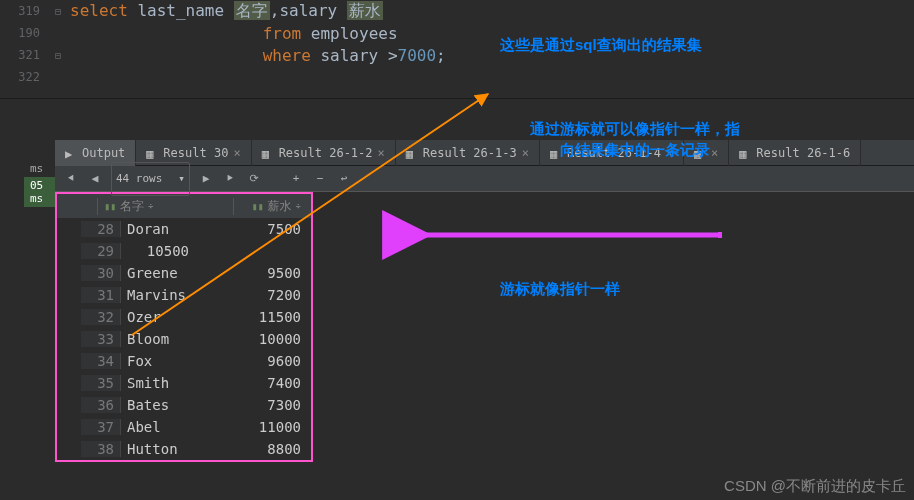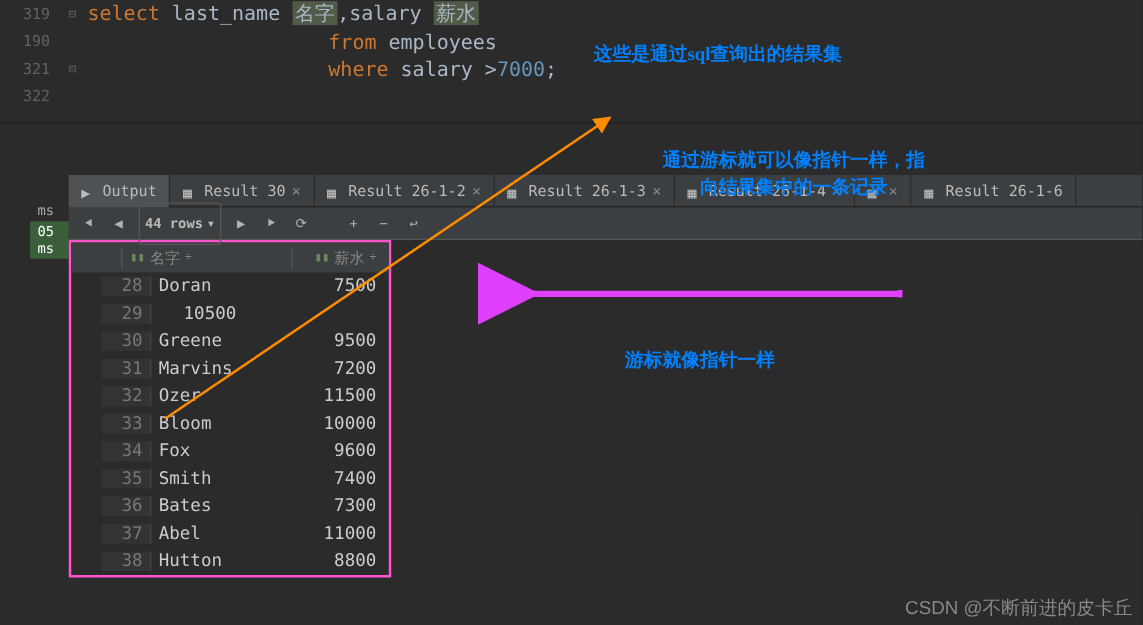--- a/index.html
+++ b/index.html
@@ -15,21 +15,21 @@
   .num { color:#6897bb; }
   .punc { color:#a9b7c6; }
   .divider { height:1px; background:#1c1c1c; margin-top:10px; }
   .panel-area { position:absolute; left:55px; top:140px; right:0; }
   .tabs { display:flex; align-items:center; height:26px; background:#3c3f41; border-bottom:1px solid #1c1c1c; font-size:12px; }
   .tab { padding:0 10px; height:26px; display:flex; align-items:center; gap:5px; color:#bbbbbb; cursor:pointer; border-right:1px solid #2b2b2b; }
   .tab.active { background:#4e5254; }
   .tab-ico { width:12px; height:12px; display:inline-block; }
   .toolbar { display:flex; align-items:center; height:26px; background:#3c3f41; font-size:11px; color:#bbbbbb; gap:8px; padding:0 8px; border-bottom:1px solid #555; }
   .tb-btn { width:16px; height:16px; display:flex; align-items:center; justify-content:center; color:#afb1b3; cursor:pointer; }
-  .rows-dd { display:flex; align-items:center; gap:3px; padding:0 4px; border:1px solid #555; border-radius:2px; height:34px;font-weight:bold; }
+  .rows-dd { display:flex; align-items:center; gap:16px; padding:0 4px; border:1px solid #555; border-radius:2px; height:34px; }
   .result-table { border:2px solid #ff55cc; background:#2b2b2b; width:258px; }
   .rt-head { display:flex; background:#3c3f41; height:24px; align-items:center; font-size:12px; color:#888; }
   .rt-h-idx { width:40px; text-align:right; padding-right:6px; }
   .rt-h-name { flex:1; padding-left:6px; border-left:1px solid #555; display:flex; align-items:center; gap:4px; }
   .rt-h-sal { width:78px; text-align:right; padding-right:10px; border-left:1px solid #555; display:flex; align-items:center; justify-content:flex-end; gap:4px; }
   .rt-row { display:flex; height:22px; align-items:center; font-size:14px; color:#cccccc;padding-left:24px; }
   .rt-idx { width:40px; text-align:right; padding-right:6px; color:#777; background:#313335; border-right:1px solid #444; }
   .rt-name { flex:1; padding-left:6px; font-family:Consolas,monospace; }
   .rt-sal { width:78px; text-align:right; padding-right:10px; font-family:Consolas,monospace; }
   .left-strip { position:absolute; left:0; top:160px; width:55px; font-size:11px; color:#aaa; }
@@ -190,21 +190,21 @@
         </div>
         <div class="rt-row">
           <div class="rt-idx">38</div>
           <div class="rt-name">Hutton</div>
           <div class="rt-sal">8800</div>
         </div>
       </div>
   </div>
 </div>
 
-<div class="ann-blue" style="left:475px; top:34px;font-family:Liberation Serif, serif;">这些是通过sql查询出的结果集</div>
+<div class="ann-blue" style="left:500px; top:34px;">这些是通过sql查询出的结果集</div>
 <div class="ann-blue" style="left:530px; top:118px; width:210px;">通过游标就可以像指针一样，指向结果集中的一条记录</div>
 <div class="ann-blue" style="left:500px; top:278px; width:120px;">游标就像指针一样</div>
 
 <svg class="overlay" width="914" height="500">
   <defs>
     <marker id="ah-orange" viewBox="0 0 10 10" refX="9" refY="5" markerWidth="7" markerHeight="7" orient="auto">
         <path d="M0,0 L10,5 L0,10 z" fill="#ff8c00"></path>
       </marker>
     <marker id="ah-mag" viewBox="0 0 14 14" refX="2" refY="7" markerWidth="10" markerHeight="10" orient="auto">
         <path d="M14,0 L0,7 L14,14 z" fill="#e040fb"></path>

